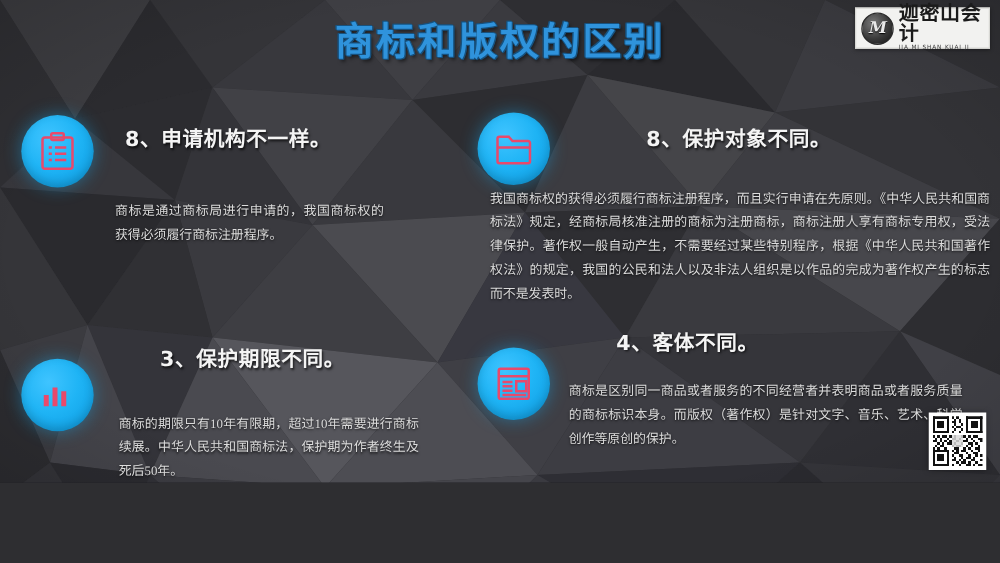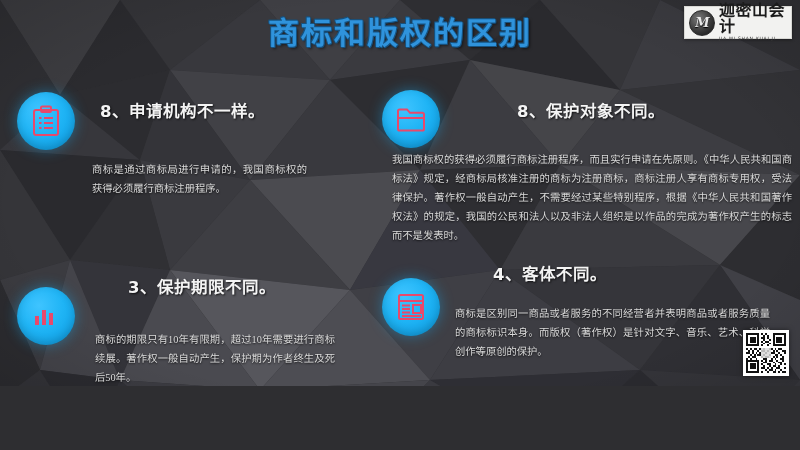--- a/index.html
+++ b/index.html
@@ -272,21 +272,21 @@
 
   <div class="block" id="block-3">
     <div class="icon-badge">
       <svg width="34" height="34" viewBox="0 0 34 34" fill="none" stroke="#e8496b" stroke-width="4" stroke-linecap="butt">
         <line x1="8" y1="26" x2="8" y2="17"></line>
         <line x1="15" y1="26" x2="15" y2="11"></line>
         <line x1="22" y1="26" x2="22" y2="14"></line>
       </svg>
     </div>
     <div class="block-title">3、保护期限不同。</div>
-    <div class="block-body">商标的期限只有10年有限期，超过10年需要进行商标续展。著作权一般自动产生，保护期为作者终生及死后50年。</div>
+    <div class="block-body">商标的期限只有10年有限期，超过10年需要进行商标续展。中华人民共和国商标法，保护期为作者终生及死后50年。</div>
   </div>
 
   <div class="block" id="block-4">
     <div class="icon-badge">
       <svg width="34" height="34" viewBox="0 0 34 34" fill="none" stroke="#e8496b" stroke-width="2">
         <rect x="5" y="5" width="24" height="24" rx="1.5"></rect>
         <line x1="5" y1="11" x2="29" y2="11"></line>
         <rect x="19" y="15" width="8" height="8"></rect>
         <line x1="8" y1="15.5" x2="16" y2="15.5"></line>
         <line x1="8" y1="19" x2="16" y2="19"></line>

